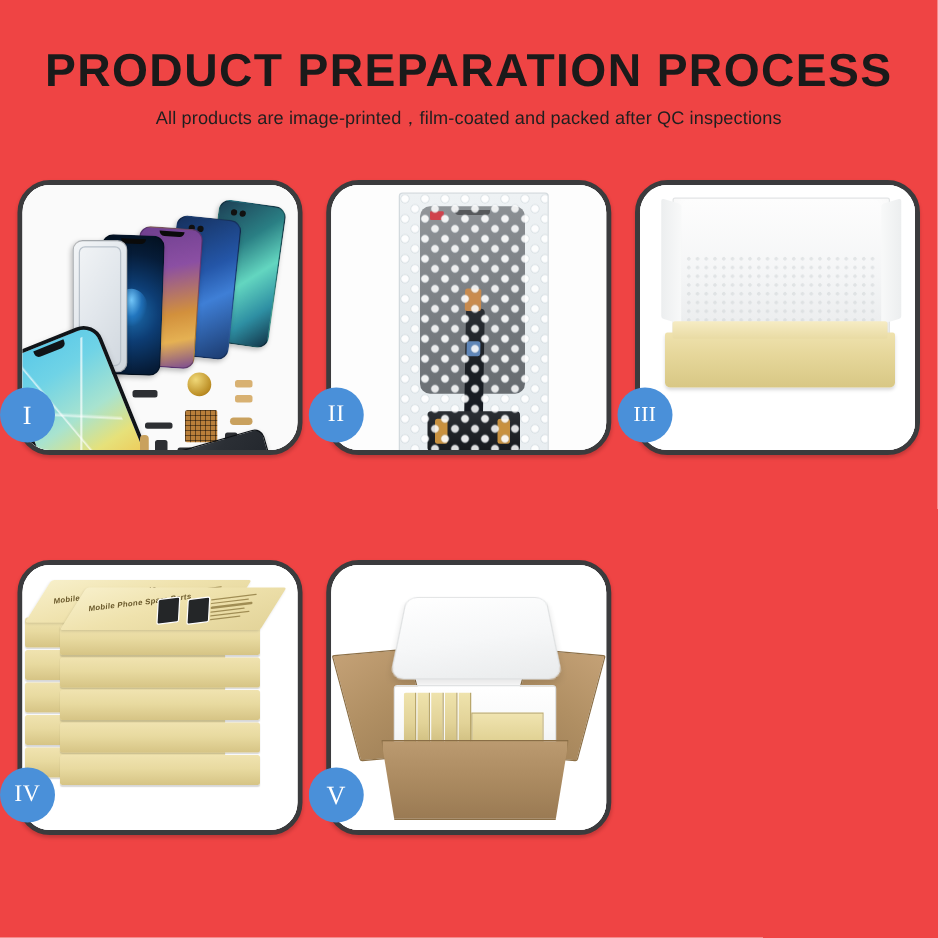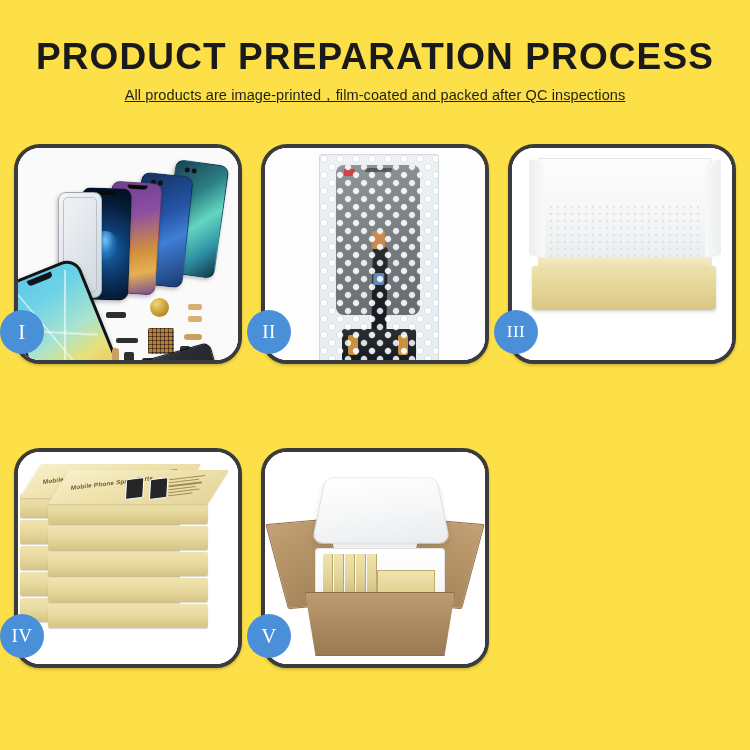--- a/index.html
+++ b/index.html
@@ -11,21 +11,21 @@
     height: 750px;
     background: #ffffff;
     font-family: "Liberation Sans", sans-serif;
     overflow: hidden;
   }
 
   .page {
     position: relative;
     width: 750px;
     height: 750px;
-    background: #fde047;
+    background: #ef4444;
   }
 
   
   .header {
     position: absolute;
     top: 0;
     left: 0;
     width: 750px;
     height: 125px;
     text-align: center;
@@ -47,21 +47,20 @@
     position: absolute;
     top: 86px;
     left: 0;
     width: 750px;
     font-size: 14.5px;
     color: #1f1f1f;
     font-family: "Liberation Sans", sans-serif;
     line-height: 18px;
     letter-spacing: 0.1px;
     white-space: nowrap;
-    text-decoration: underline;
   }
 
   
   .grid {
     position: absolute;
     left: 0;
     top: 136px;
     width: 750px;
     height: 556px;
   }

